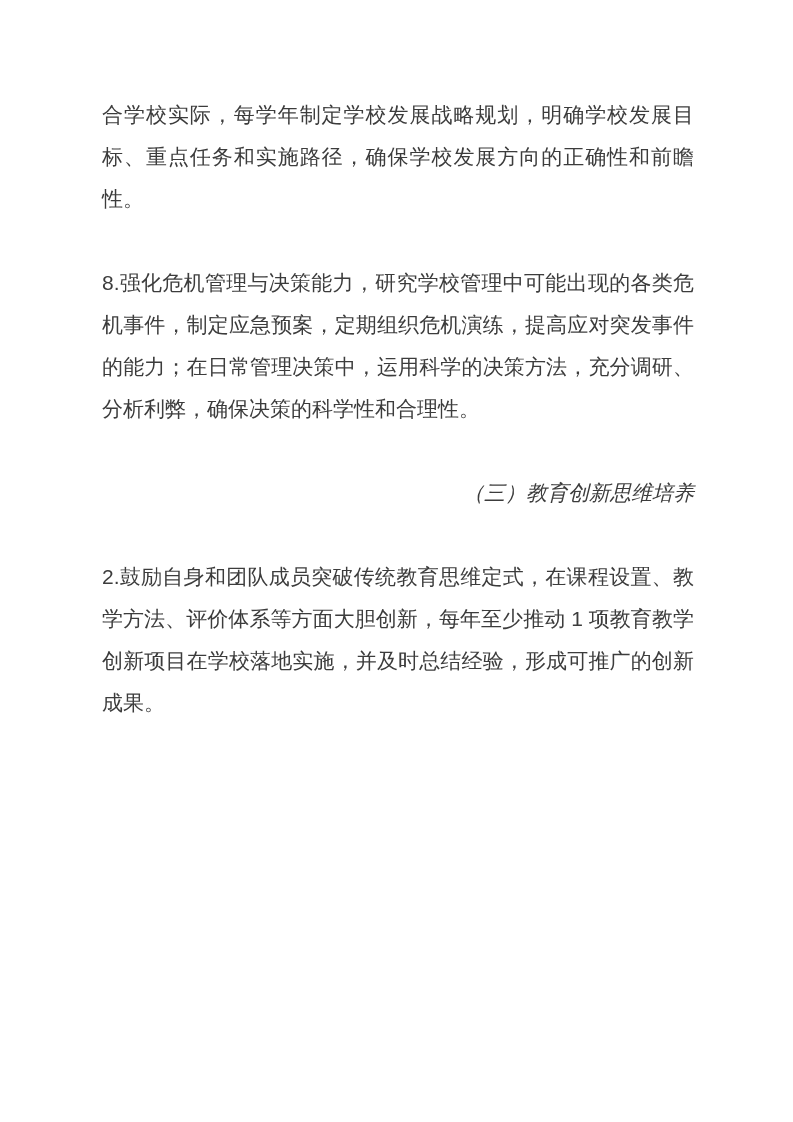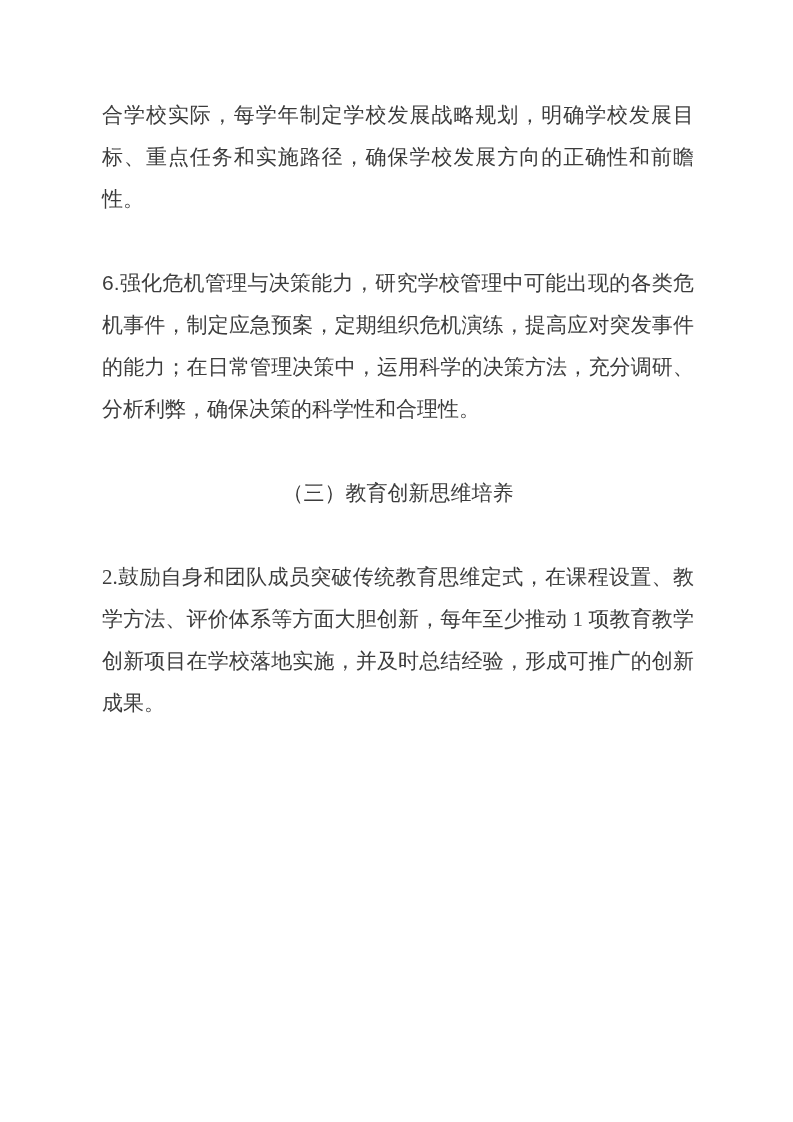--- a/index.html
+++ b/index.html
@@ -25,30 +25,30 @@
     line-height: 42px;
     letter-spacing: 0px;
   }
   .content p {
     margin: 0 0 42px 0;
     padding: 0;
     text-align: justify;
     text-justify: inter-character;
   }
   .content p.heading {
-    text-align: center;
+    text-align: right;
+    font-style: italic;
   }
   .content p:last-child {
     margin-bottom: 0;
-    font-family: Liberation Serif, serif;
   }
 </style>
 </head>
 <body>
 
 <div class="page">
   <div class="content">
     <p class="body-para">合学校实际，每学年制定学校发展战略规划，明确学校发展目标、重点任务和实施路径，确保学校发展方向的正确性和前瞻性。</p>
-    <p class="body-para">6.强化危机管理与决策能力，研究学校管理中可能出现的各类危机事件，制定应急预案，定期组织危机演练，提高应对突发事件的能力；在日常管理决策中，运用科学的决策方法，充分调研、分析利弊，确保决策的科学性和合理性。</p>
+    <p class="body-para">8.强化危机管理与决策能力，研究学校管理中可能出现的各类危机事件，制定应急预案，定期组织危机演练，提高应对突发事件的能力；在日常管理决策中，运用科学的决策方法，充分调研、分析利弊，确保决策的科学性和合理性。</p>
     <p class="body-para heading">（三）教育创新思维培养</p>
     <p class="body-para">2.鼓励自身和团队成员突破传统教育思维定式，在课程设置、教学方法、评价体系等方面大胆创新，每年至少推动 1 项教育教学创新项目在学校落地实施，并及时总结经验，形成可推广的创新成果。</p>
   </div>
 </div>
 
 </body></html>

